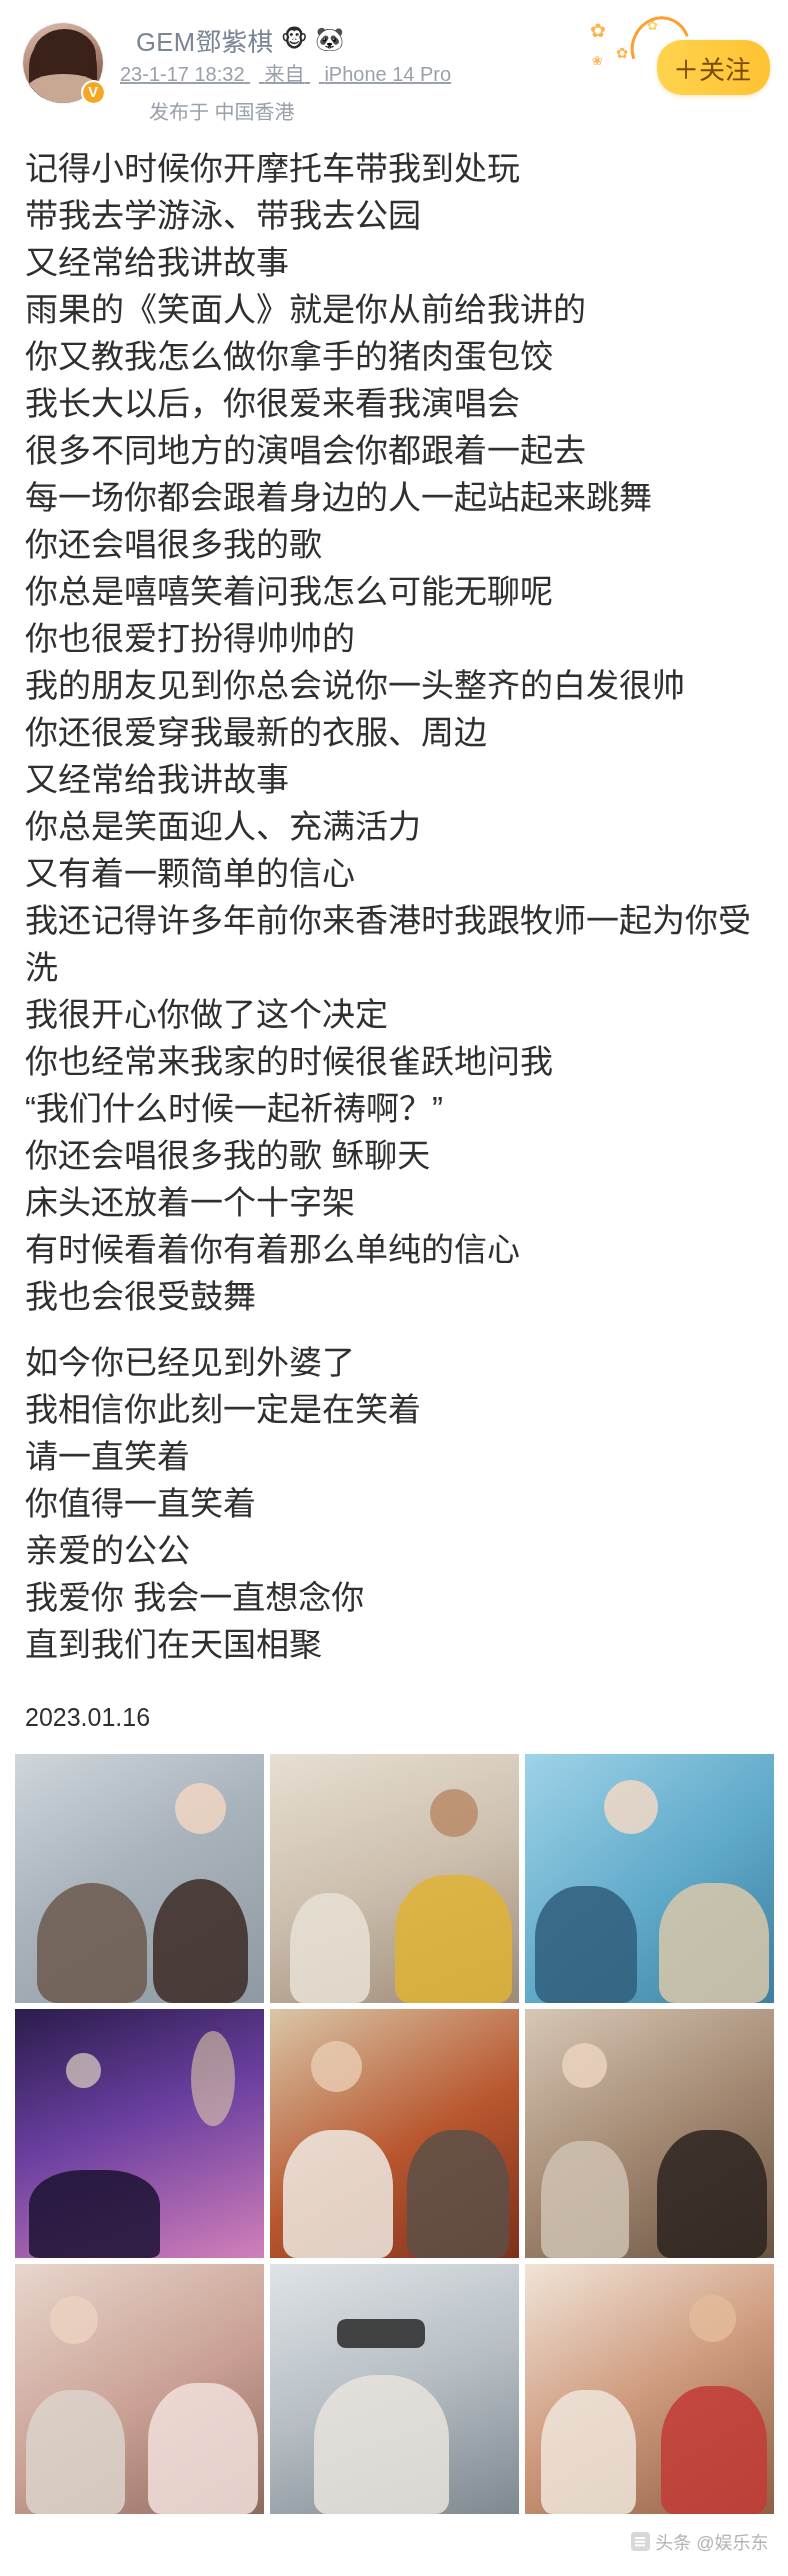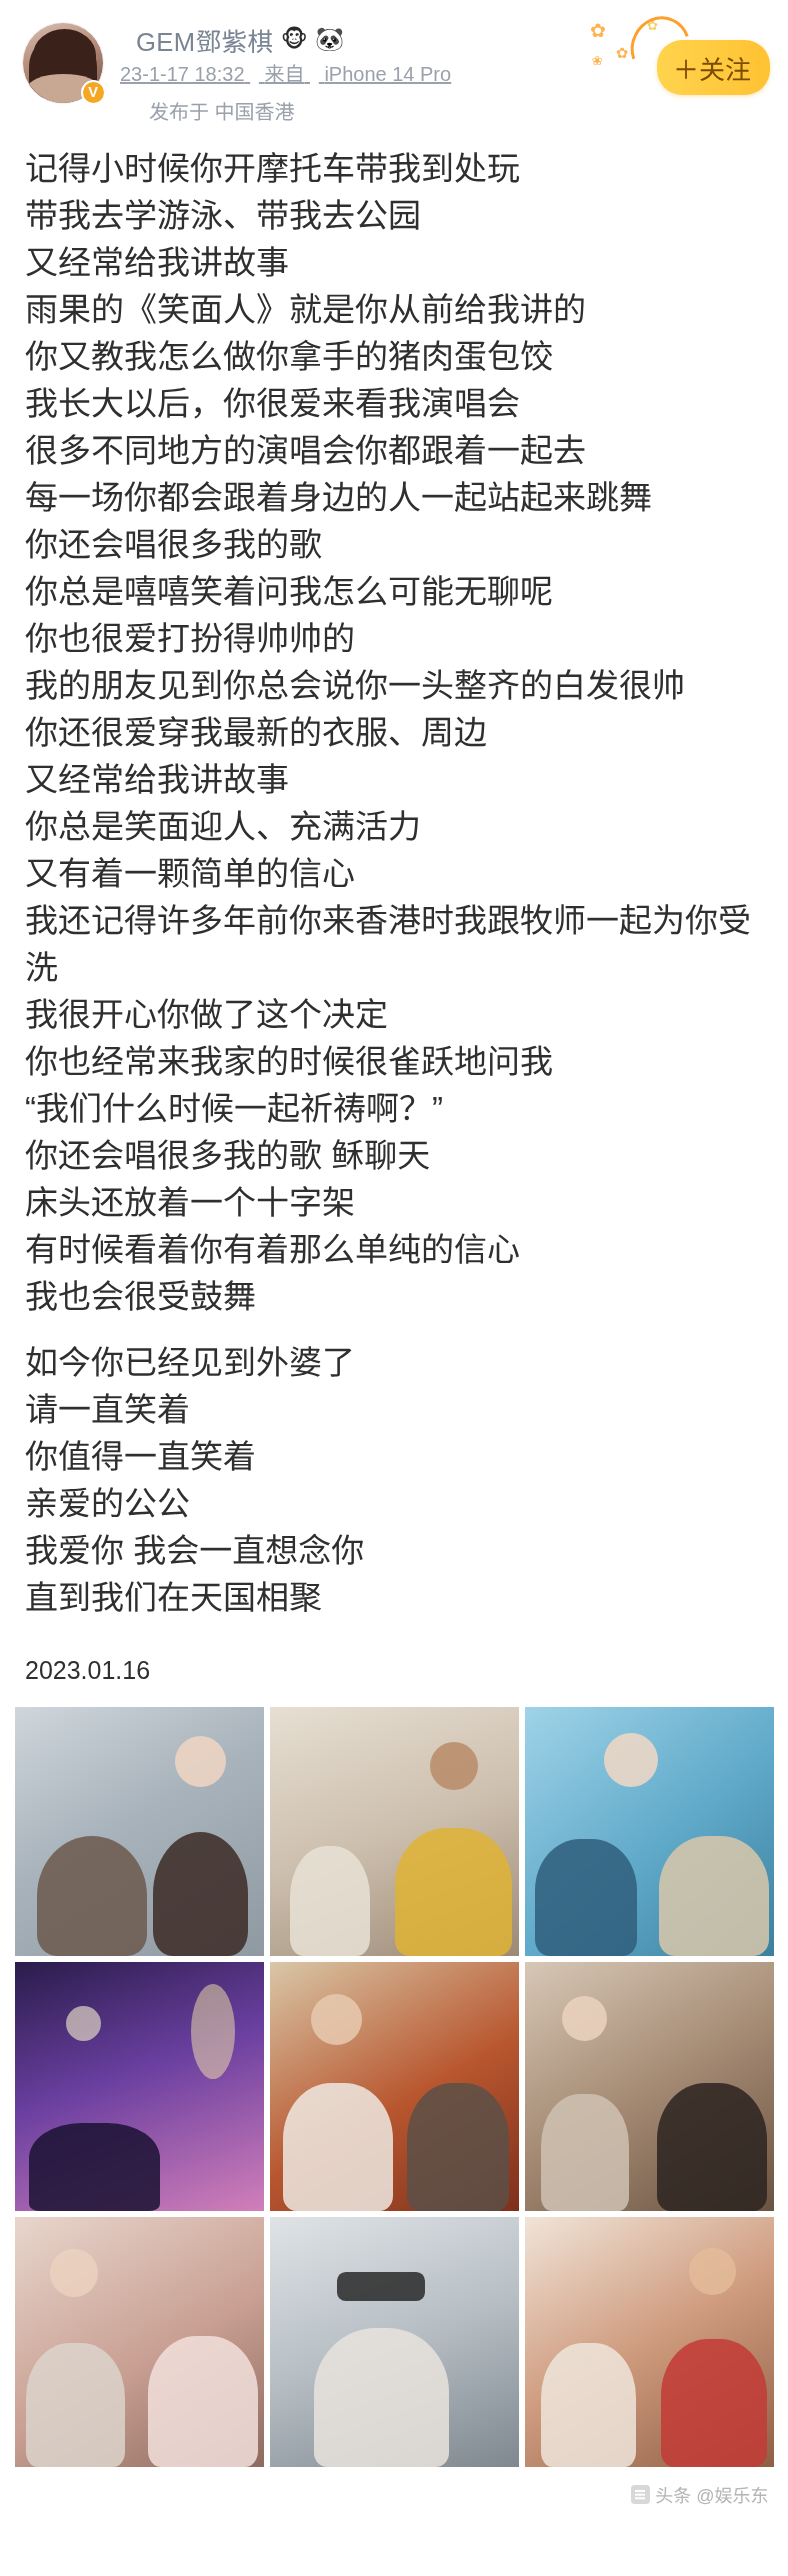--- a/index.html
+++ b/index.html
@@ -393,20 +393,21 @@
     <div class="post-line">洗</div>
     <div class="post-line">我很开心你做了这个决定</div>
     <div class="post-line">你也经常来我家的时候很雀跃地问我</div>
     <div class="post-line">“我们什么时候一起祈祷啊？”</div>
     <div class="post-line">你还会唱很多我的歌 稣聊天</div>
     <div class="post-line">床头还放着一个十字架</div>
     <div class="post-line">有时候看着你有着那么单纯的信心</div>
     <div class="post-line">我也会很受鼓舞</div>
     <div class="post-line blank"></div>
     <div class="post-line">如今你已经见到外婆了</div>
+    <div class="post-line">我相信你此刻一定是在笑着</div>
     <div class="post-line">请一直笑着</div>
     <div class="post-line">你值得一直笑着</div>
     <div class="post-line">亲爱的公公</div>
     <div class="post-line">我爱你 我会一直想念你</div>
     <div class="post-line">直到我们在天国相聚</div>
 
     <div class="post-date">2023.01.16</div>
   </div>
 
   <div class="grid">

